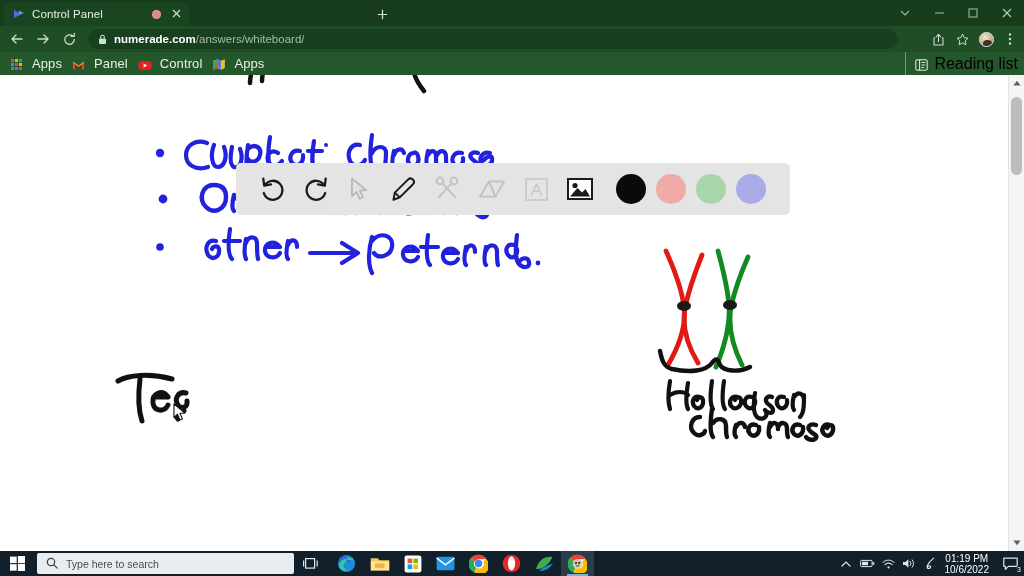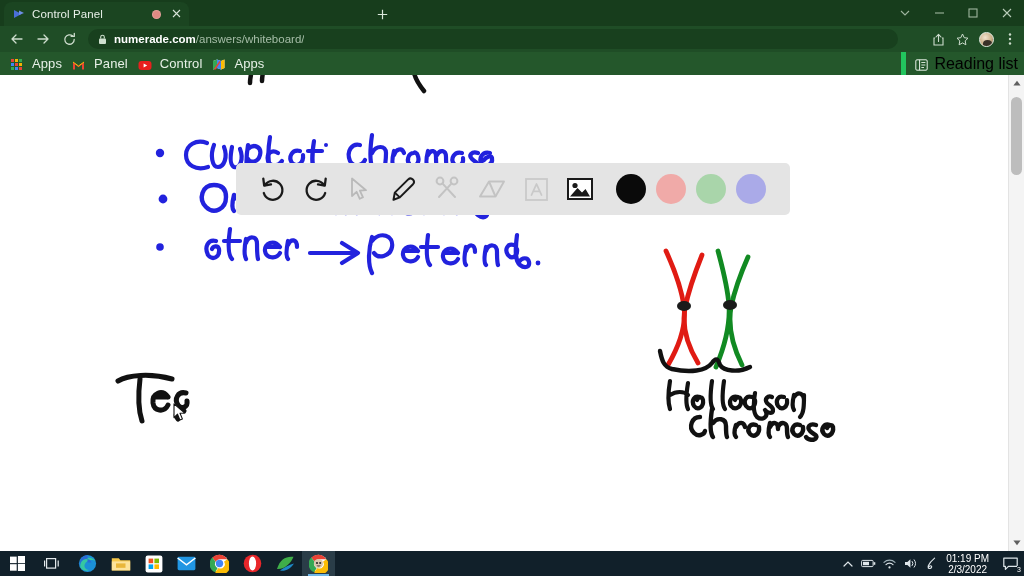--- a/index.html
+++ b/index.html
@@ -77,21 +77,21 @@
 
   .bookmarks{
     position:absolute;left:0;top:52px;width:1024px;height:23px;
     background:#24572b;display:flex;align-items:center;
   }
   .bm{display:flex;align-items:center;margin-left:10px;}
   .bm .bmlabel{color:#e7f0e7;font-size:13px;margin-left:9px;letter-spacing:.1px;}
   .bm-icon{width:13px;height:13px;display:block;}
   .readinglist{
     position:absolute;right:6px;top:0;height:23px;display:flex;align-items:center;
-    padding-left:9px;border-left:5px solid #22c55e;
+    padding-left:9px;border-left:1px solid #22c55e;
   }
   .readinglist .bmlabel{margin-left:6px;}
 
   
   .viewport{
     position:absolute;left:0;top:75px;width:1024px;height:476px;background:#ffffff;overflow:hidden;
   }
   .canvas{position:absolute;left:0;top:0;width:1008px;height:476px;background:#fff;}
 
   
@@ -561,20 +561,29 @@
   <div class="taskbar">
     <div class="start">
       <svg width="15" height="15" viewBox="0 0 15 15">
         <rect x="0" y="0.6" width="6.7" height="6.5" fill="#ffffff"></rect>
         <rect x="7.9" y="0" width="7.1" height="7.1" fill="#ffffff"></rect>
         <rect x="0" y="8.2" width="6.7" height="6.5" fill="#ffffff"></rect>
         <rect x="7.9" y="7.9" width="7.1" height="7.1" fill="#ffffff"></rect>
       </svg>
     </div>
 
+    <div class="search">
+      <span>
+        <svg width="12" height="12" viewBox="0 0 12 12">
+          <circle cx="5" cy="5" r="3.7" stroke="#3c4043" stroke-width="1.2" fill="none"></circle>
+          <path d="M7.8 7.8 L11.2 11.2" stroke="#3c4043" stroke-width="1.2" stroke-linecap="round"></path>
+        </svg>
+      </span>
+      <span class="ph">Type here to search</span>
+    </div>
 
     <div class="taskview">
       <svg width="15" height="13" viewBox="0 0 15 13">
         <rect x="2.6" y="1.6" width="9" height="9.5" stroke="#e3e9ec" stroke-width="1.2" fill="none"></rect>
         <path d="M0.6 3.4 V9.4 M14.2 3.4 V9.4" stroke="#e3e9ec" stroke-width="1.2"></path>
       </svg>
     </div>
 
     <div class="tbicons">
       <div class="tbapp">
@@ -667,21 +676,21 @@
           <path d="M8.2 3.4 a3.3 3.3 0 0 1 0 4.2 M10.2 1.8 a6 6 0 0 1 0 7.4" stroke="#dfe6ea" stroke-width="1" fill="none" stroke-linecap="round"></path>
         </svg>
       </div>
       <div class="ic">
         <svg width="11" height="13" viewBox="0 0 11 13">
           <path d="M8.6 1.2 C6 3.4 3.4 6.4 2.4 8.6 1.6 10.4 2.6 11.8 4.2 11.4 5.6 11 6.2 9.6 5.2 9 4 8.4 2.6 9.4 2.2 11" stroke="#dfe6ea" stroke-width="1.1" fill="none" stroke-linecap="round"></path>
         </svg>
       </div>
       <div class="clock">
         <div>01:19 PM</div>
-        <div>2/3/2022</div>
+        <div>10/6/2022</div>
       </div>
       <div class="notif">
         <svg width="15" height="14" viewBox="0 0 15 14">
           <path d="M0.8 1.2 H14.2 V9.4 H5.4 L2.4 12.4 V9.4 H0.8 Z" stroke="#dfe6ea" stroke-width="1.2" fill="none" stroke-linejoin="round"></path>
         </svg>
         <span class="notif-badge">3</span>
       </div>
     </div>
   </div>
 

